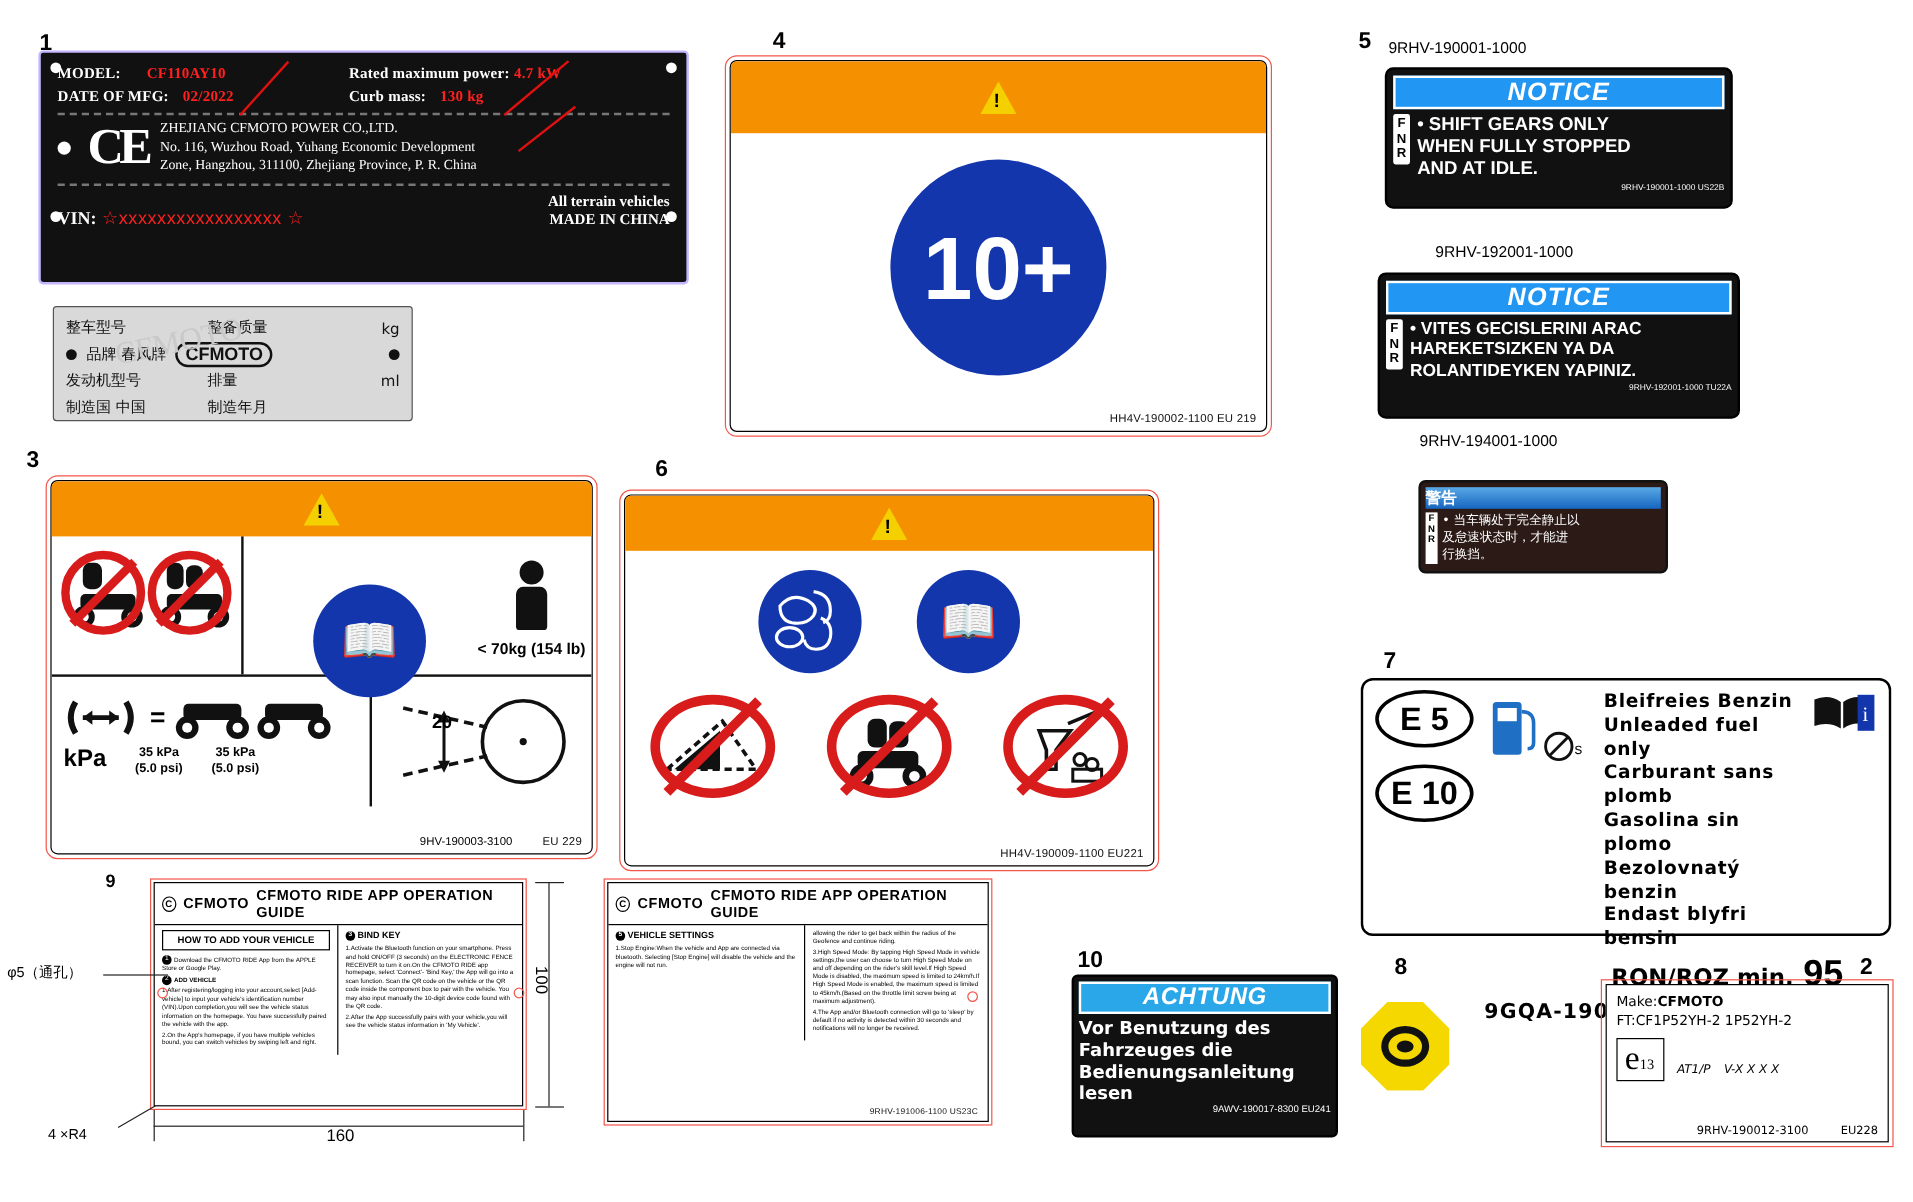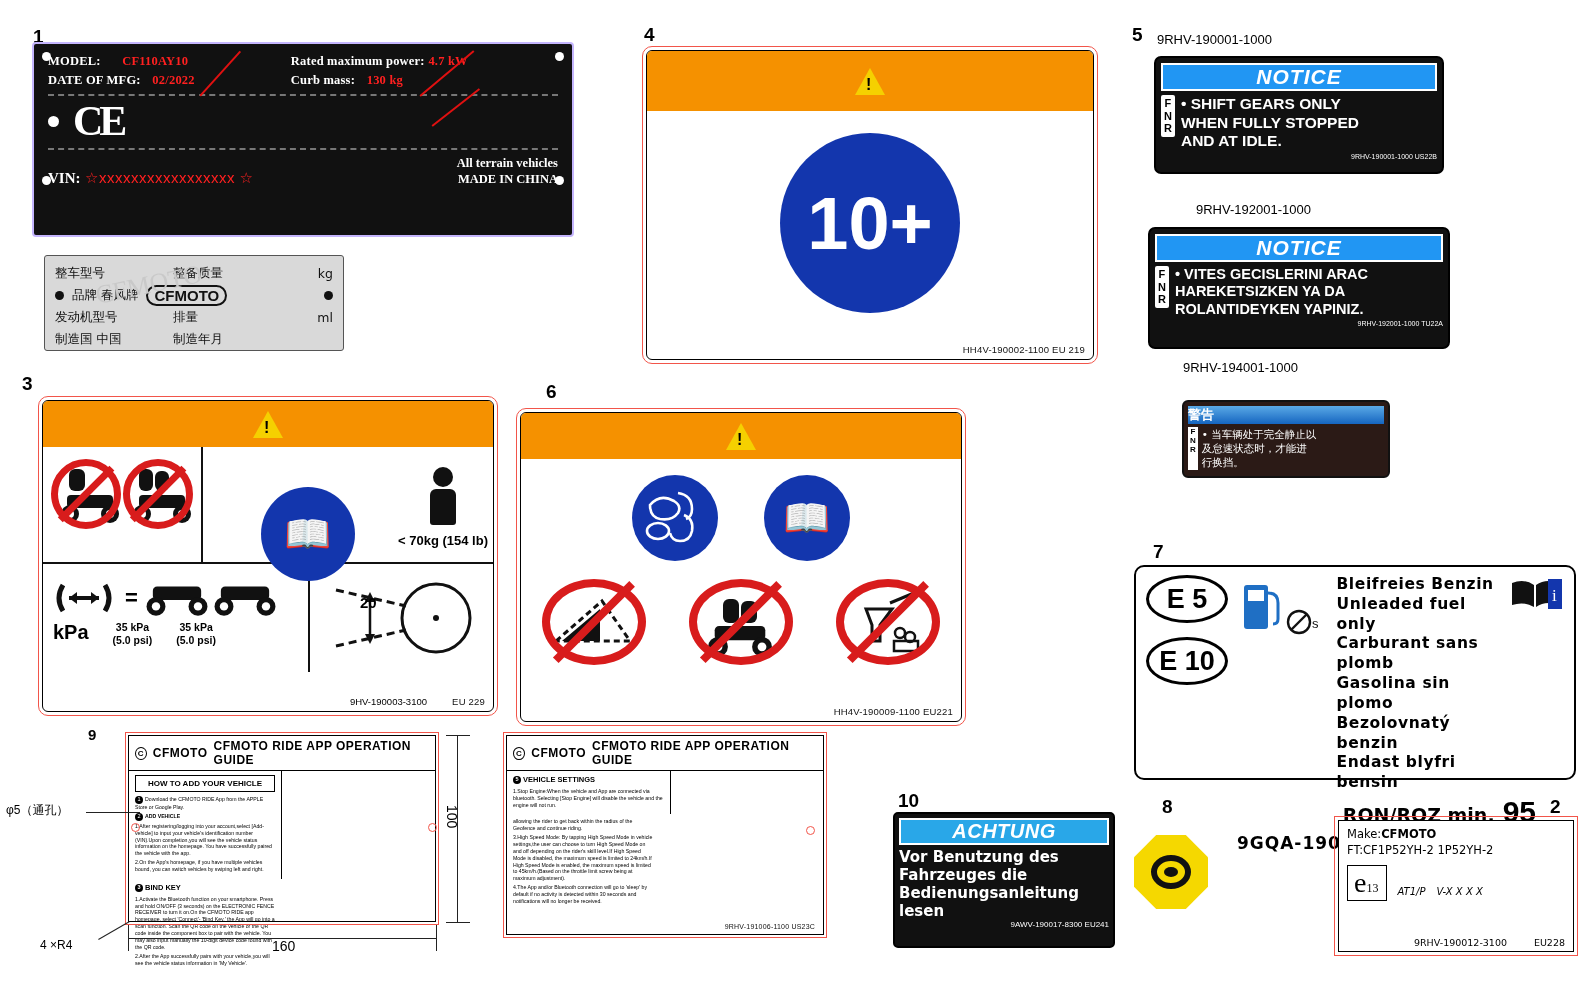--- a/index.html
+++ b/index.html
@@ -92,21 +92,21 @@
     content:"!"; position:absolute; left:-4px; top:8px; font-weight:bold; font-size:16px;
     color:#000; font-family:"Liberation Sans", sans-serif;
   }
   .code {
     position:absolute; right:8px; bottom:4px; font-size:9.5px; letter-spacing:.2px;
     font-family:"Liberation Sans", sans-serif; color:#111;
   }
   .code2 { position:absolute; right:66px; bottom:4px; font-size:9.5px; }
 
   
-  #l4 { left:646px; top:50px; width:448px; height:310px; }
+  #l4 { left:608px; top:50px; width:448px; height:310px; }
   #l4 .wtop { height:60px; }
   #l4 .circ {
     width:180px;height:180px;border-radius:50%;background:#1336ad;color:#fff;
     display:flex;align-items:center;justify-content:center;
     font-size:74px;font-weight:bold;margin:22px auto 0;
     font-family:"Liberation Sans", sans-serif;
   }
 
   
   #l3 { left:42px; top:400px; width:452px; height:312px; }
@@ -205,21 +205,21 @@
 
   
   .guide {
     position:absolute; background:#fff; border:1.5px solid #000;
     outline:1px solid #f2554a; outline-offset:2px;
   }
   .guide .ghdr {
     display:flex; align-items:center; gap:6px; border-bottom:1.5px solid #000;
     padding:3px 6px; font-weight:bold; font-size:12px; letter-spacing:.5px;
   }
-  .guide .cols { display:flex;flex-direction:column; }
+  .guide .cols { display:flex; }
   .guide .col { padding:4px 6px; }
   .guide .ct { font-weight:bold; font-size:7.5px; margin-bottom:3px; }
   .guide p { margin:0 0 2px 0; font-size:5.2px; line-height:1.32; }
   .cfmark {
     width:13px;height:13px;border:1.5px solid #000;border-radius:50%;
     display:inline-flex;align-items:center;justify-content:center;font-size:8px;font-weight:bold;
   }
   .numdot {
     display:inline-flex;width:8px;height:8px;border-radius:50%;background:#000;color:#fff;
     font-size:5.5px;align-items:center;justify-content:center;margin-right:2px;vertical-align:middle;
@@ -301,20 +301,25 @@
       <div><span class="lbl">Rated maximum power:</span>
         <span class="val">4.7 kW</span></div>
       <div style="margin-top:4px"><span class="lbl">Curb mass:</span>
         <span class="val" style="margin-left:8px">130  kg</span></div>
     </div>
   </div>
   <div class="dashes"></div>
   <div class="mid">
     <div class="dot"></div>
     <div class="ce">CE</div>
+    <div class="addr">
+      <div>ZHEJIANG CFMOTO POWER CO.,LTD.</div>
+      <div>No. 116, Wuzhou Road, Yuhang Economic Development</div>
+      <div>Zone, Hangzhou, 311100,  Zhejiang Province, P. R. China</div>
+    </div>
   </div>
   <div class="vinline">
     <div>
       <span class="vin">VIN:</span>
       <span class="vinv">☆xxxxxxxxxxxxxxxxx  ☆</span>
     </div>
     <div class="atv">
       <div>All terrain vehicles</div>
       <div>MADE IN CHINA</div>
     </div>

